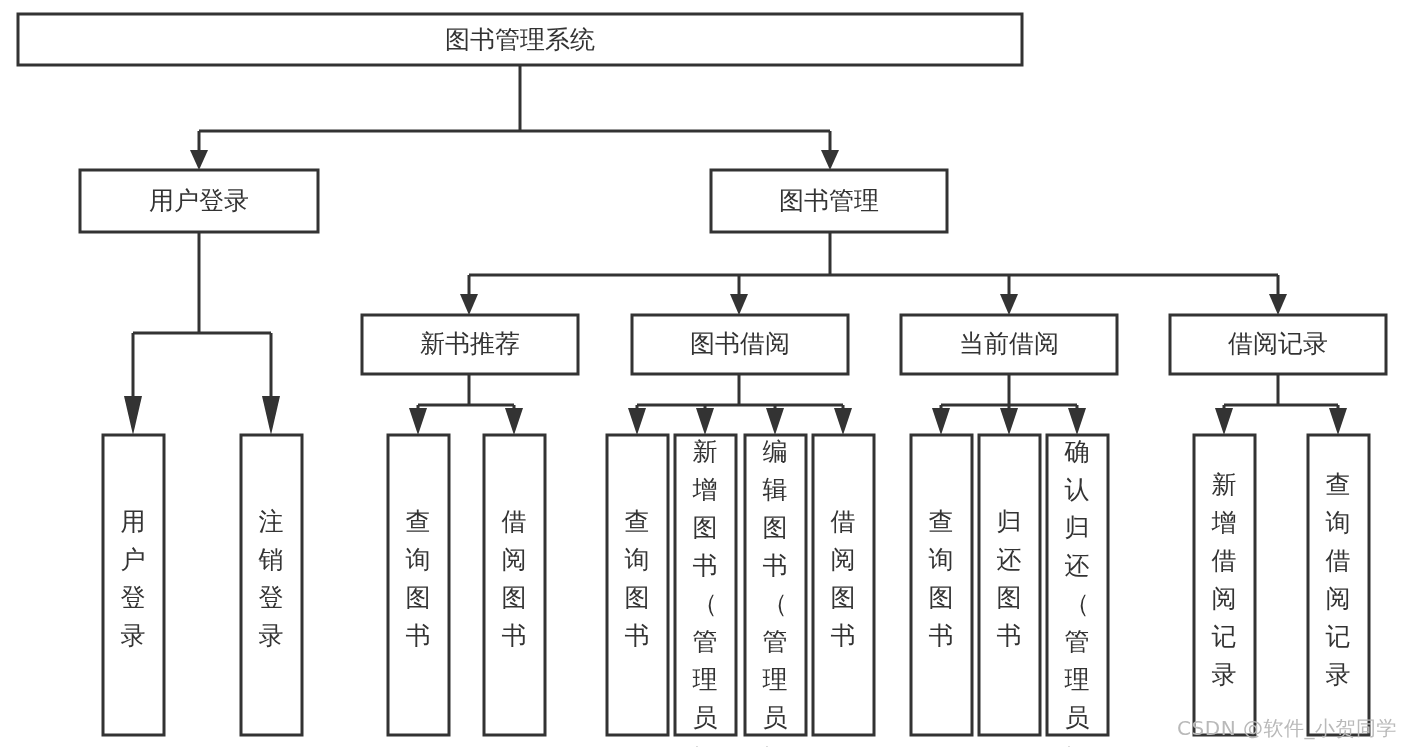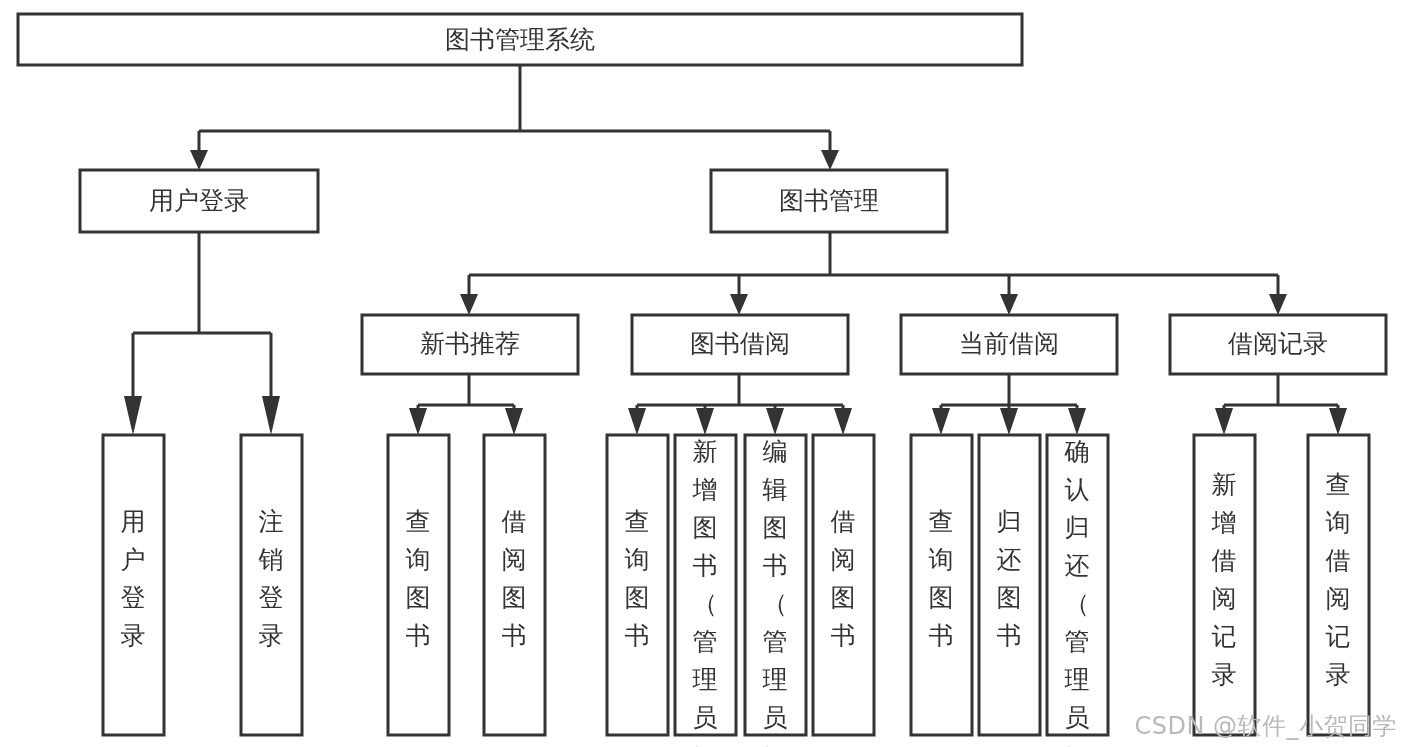--- a/index.html
+++ b/index.html
@@ -51,21 +51,21 @@
     fill: #333333;
     font-family: "DejaVu Sans", "Liberation Sans", sans-serif;
     font-size: 25px;
     text-anchor: middle;
   }
   .watermark {
     position: absolute;
     right: 8px;
     bottom: 5px;
     font-family: "DejaVu Sans", "Liberation Sans", sans-serif;
-    font-size: 24px;
+    font-size: 20px;
     color: #b9b9b9;
     white-space: nowrap;
     letter-spacing: 0.5px;
     pointer-events: none;
   }
 </style>
 </head>
 <body>
 
 <div id="diagram-root">

